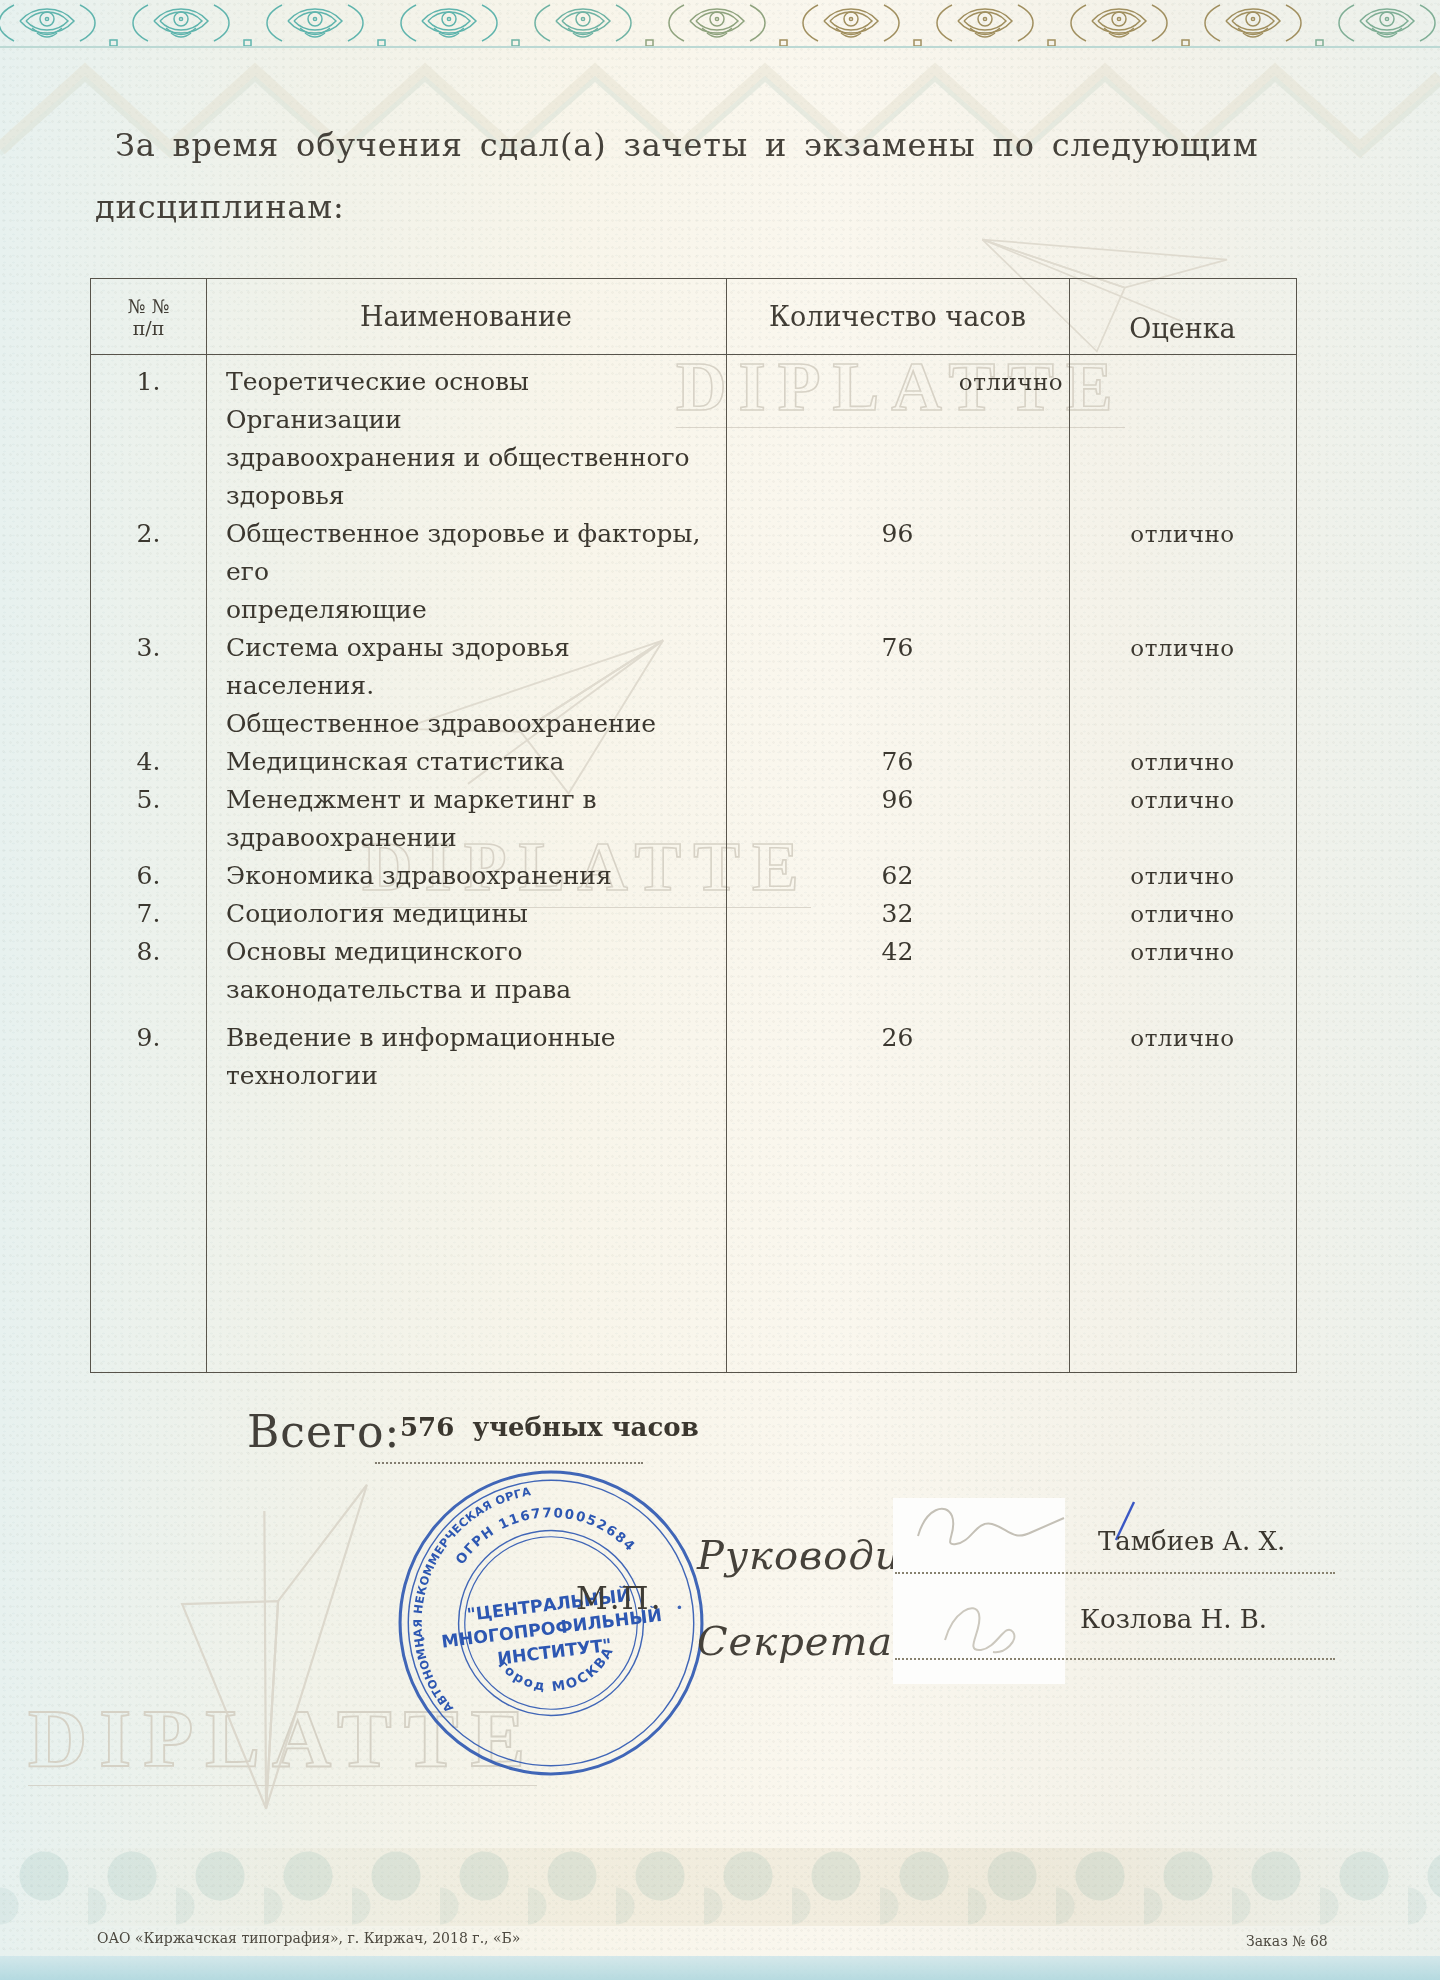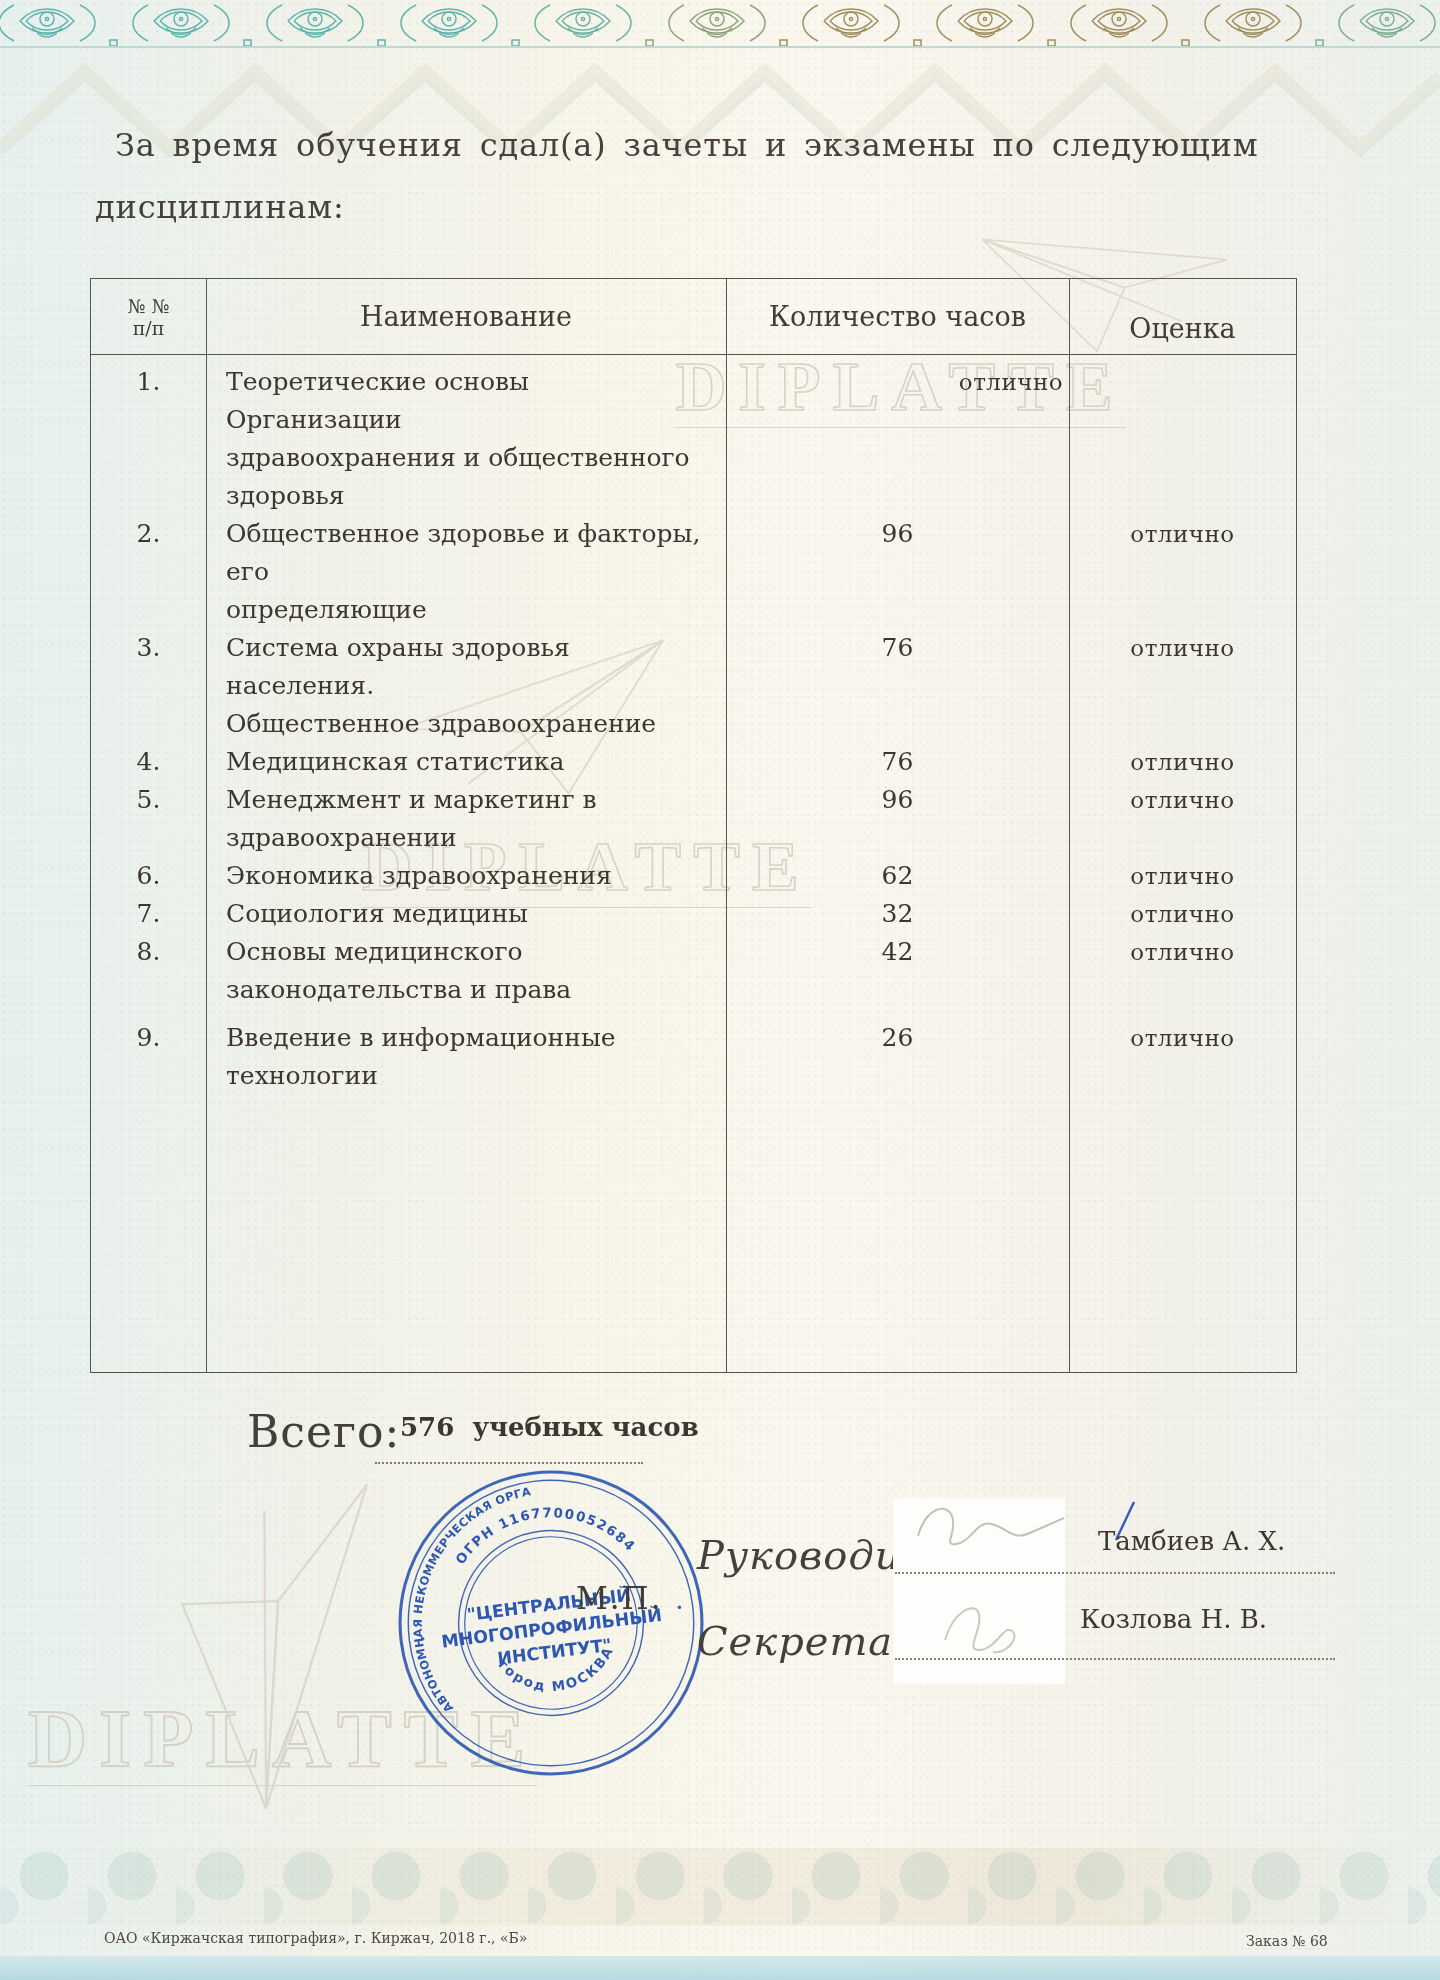--- a/index.html
+++ b/index.html
@@ -71,21 +71,21 @@
   .redaction{position:absolute;left:893px;top:1498px;width:172px;height:186px;background:#fdfdfc;z-index:2;}
   .scribble{position:absolute;z-index:3;}
   
   .bottom-motifs{position:absolute;left:0;top:1848px;width:1440px;height:78px;
     background:
       radial-gradient(circle 26px at 44px 28px, rgba(140,185,180,.20) 0 24px, transparent 25px),
       radial-gradient(circle 20px at 0px 58px, rgba(150,190,185,.16) 0 18px, transparent 19px);
     background-size:88px 78px,88px 78px;background-repeat:repeat-x;}
   .bottom-motifs::after{content:"";position:absolute;inset:0;
     background:linear-gradient(90deg, rgba(0,0,0,0) 0%, rgba(175,155,100,.10) 45%, rgba(175,155,100,.12) 72%, rgba(0,0,0,0) 100%);}
-  .footer-left{position:absolute;left:104px;top:1930px;font-size:14px;color:#4c483f;}
+  .footer-left{position:absolute;left:97px;top:1930px;font-size:14px;color:#4c483f;}
   .footer-right{position:absolute;left:1246px;top:1933px;font-size:14px;color:#4c483f;}
   .bottom-strip{position:absolute;left:0;top:1956px;width:1440px;height:24px;
     background:linear-gradient(180deg,#cfe6ea 0%,#abd6de 100%);opacity:.85;}
 </style>
 </head>
 <body>
 
 <div class="page">
 
   <svg class="top-band" viewBox="0 0 1440 50" preserveAspectRatio="none">

